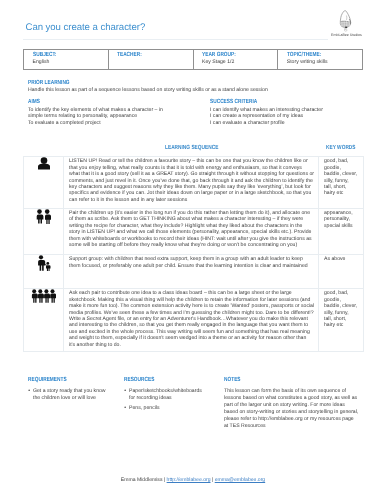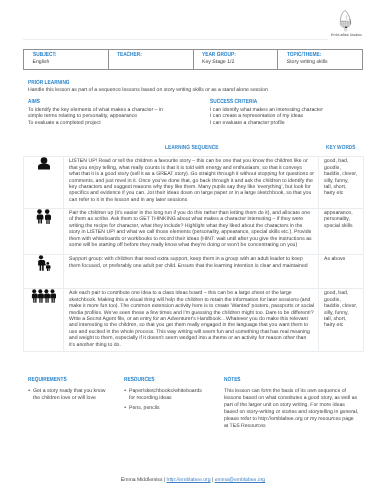--- a/index.html
+++ b/index.html
@@ -78,20 +78,21 @@
   .footer{position:absolute;left:0;top:477px;width:386px;text-align:center;
           font-size:5.1px;color:#3f3f3f;}
   .footer a{color:#3b7ec4;text-decoration:underline;}
 
 </style>
 </head>
 <body>
 
 <div class="page">
 
+  <div class="title">Can you create a character?</div>
   <div class="hrule"></div>
 
   <div class="logo">
     <svg width="16" height="23" viewBox="0 0 36 52">
       <defs>
         <clipPath id="beeclip">
           <path d="M16.6 4.2 C12.6 7.6 9.6 13.4 8.6 19.0 C7.6 24.2 7.0 29.6 7.4 33.6 C8.0 38.8 13.0 41.8 19.4 41.6 C26.2 41.4 30.8 37.6 30.8 31.4 C30.8 25.2 28.4 18.4 25.4 12.8 C22.6 7.4 19.4 1.8 16.6 4.2 Z"></path>
         </clipPath>
       </defs>
       <path d="M16.6 4.2 C12.6 7.6 9.6 13.4 8.6 19.0 C7.6 24.2 7.0 29.6 7.4 33.6 C8.0 38.8 13.0 41.8 19.4 41.6 C26.2 41.4 30.8 37.6 30.8 31.4 C30.8 25.2 28.4 18.4 25.4 12.8 C22.6 7.4 19.4 1.8 16.6 4.2 Z" fill="#fefefe" stroke="#808080" stroke-width="1.5"></path>

